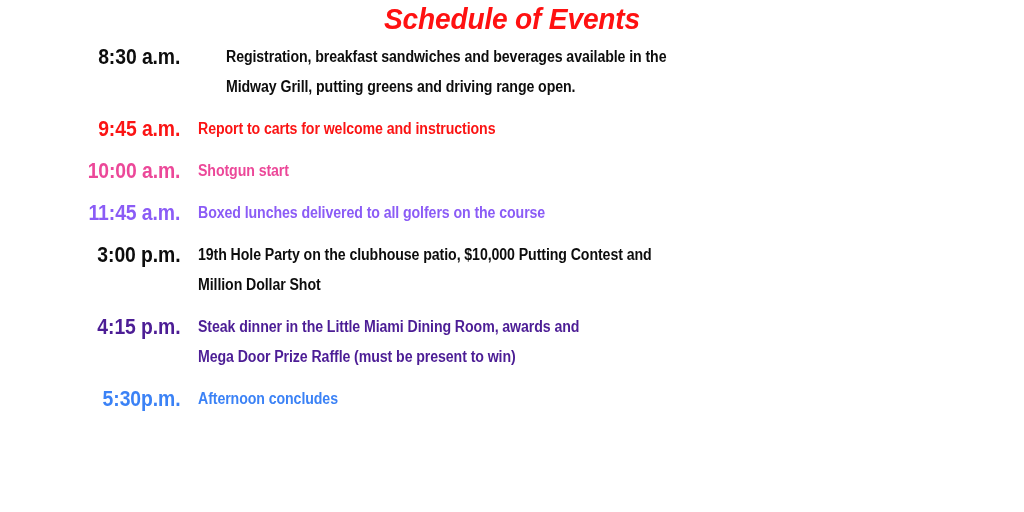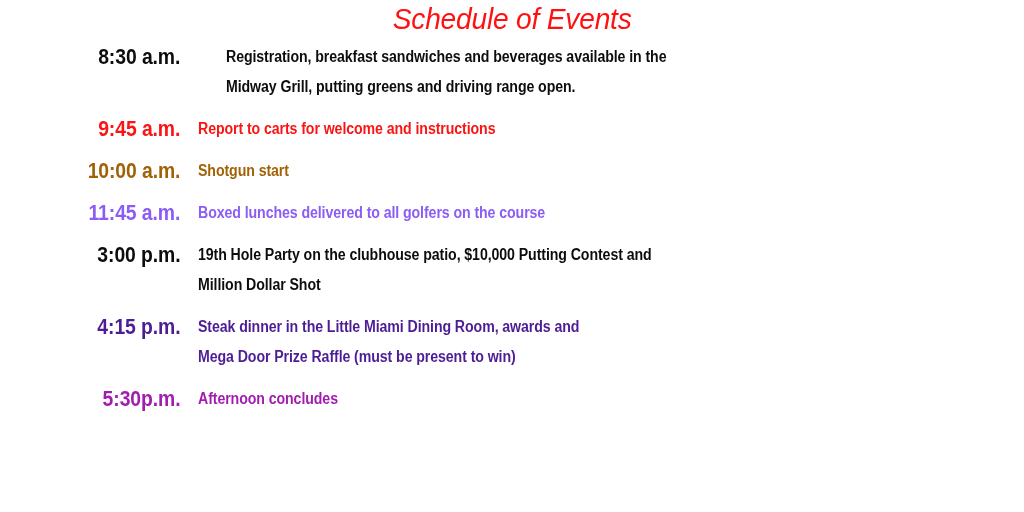--- a/index.html
+++ b/index.html
@@ -23,21 +23,21 @@
   }
 
   
   .title {
     position: absolute;
     top: 2px;
     left: 0;
     width: 1024px;
     text-align: center;
     font-size: 29px;
-    font-weight: normal;
+    font-weight: bold;
     font-style: italic;
     color: #ff1111;
     letter-spacing: -0.2px;
     line-height: 34px;
     white-space: nowrap;
   }
   .title > span {
     display: inline-block;
     transform: scaleX(0.97);
     transform-origin: center;
@@ -109,21 +109,21 @@
           <div class="desc-line"><span>Registration, breakfast sandwiches and beverages available in the</span></div>
           <div class="desc-line"><span>Midway Grill, putting greens and driving range open.</span></div>
         </div>
       </div>
       <div class="row c-red" style="color: rgb(251, 20, 20);">
         <div class="time-cell"><span>9:45 a.m.</span></div>
         <div class="desc-cell">
           <div class="desc-line"><span>Report to carts for welcome and instructions</span></div>
         </div>
       </div>
-      <div class="row c-black" style="color: #a16207;">
+      <div class="row c-black" style="color: #ec4899;">
         <div class="time-cell"><span>10:00 a.m.</span></div>
         <div class="desc-cell">
           <div class="desc-line"><span>Shotgun start</span></div>
         </div>
       </div>
       <div class="row c-red" style="color: #8b5cf6; justify-content: flex-end;">
         <div class="time-cell"><span>11:45 a.m.</span></div>
         <div class="desc-cell">
           <div class="desc-line"><span>Boxed lunches delivered to all golfers on the course</span></div>
         </div>
@@ -135,21 +135,21 @@
           <div class="desc-line"><span>Million Dollar Shot</span></div>
         </div>
       </div>
       <div class="row c-red" style="color: #4c1d95;">
         <div class="time-cell"><span>4:15 p.m.</span></div>
         <div class="desc-cell">
           <div class="desc-line"><span>Steak dinner in the Little Miami Dining Room, awards and</span></div>
           <div class="desc-line"><span>Mega Door Prize Raffle (must be present to win)</span></div>
         </div>
       </div>
-      <div class="row c-black" style="color: #a21caf;">
+      <div class="row c-black" style="color: #3b82f6;">
         <div class="time-cell"><span>5:30p.m.</span></div>
         <div class="desc-cell">
           <div class="desc-line"><span>Afternoon concludes</span></div>
         </div>
       </div>
     </div>
 
 </div>
 
 </body></html>

